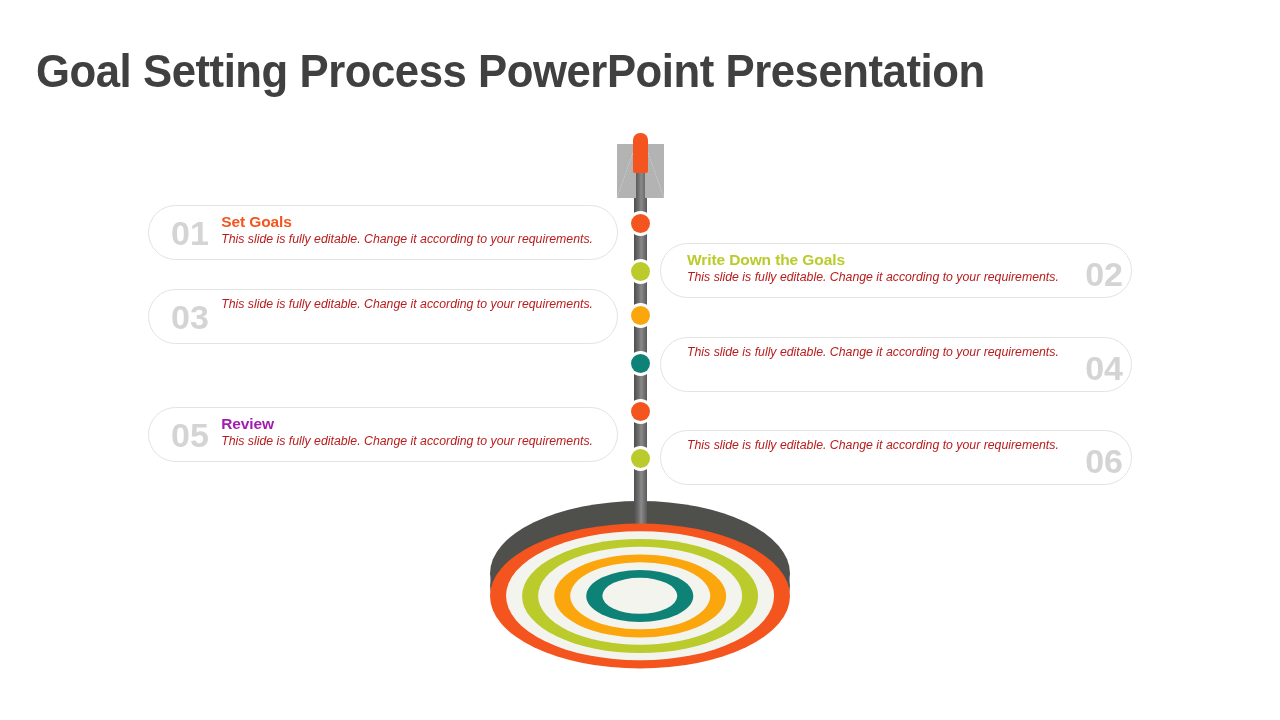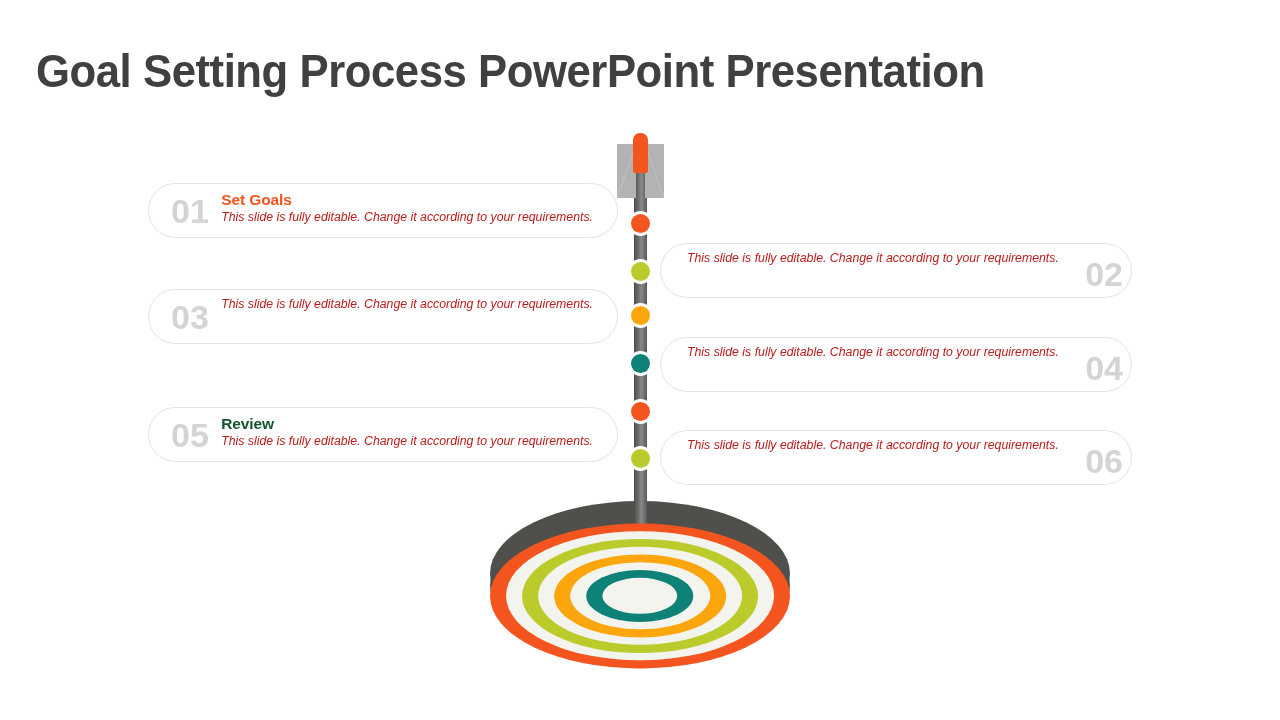--- a/index.html
+++ b/index.html
@@ -214,49 +214,50 @@
         <div class="dot" style="top: 214px; background: rgb(244, 84, 29);"></div>
         <div class="dot" style="top: 262px; background: rgb(186, 203, 43);"></div>
         <div class="dot" style="top: 306px; background: rgb(251, 166, 13);"></div>
         <div class="dot" style="top: 354px; background: rgb(14, 130, 118);"></div>
         <div class="dot" style="top: 402px; background: rgb(244, 84, 29);"></div>
         <div class="dot" style="top: 449px; background: rgb(186, 203, 43);"></div>
       </div>
   </div>
 
   <div id="cards-layer">
-      <div class="card card-left" style="top: 183px;">
+      <div class="card card-left" style="top: 205px;">
         <div class="card-num">01</div>
         <div class="card-body">
           <div class="card-title" style="color: rgb(244, 84, 29);">Set Goals</div>
           <div class="card-desc">This slide is fully  editable. Change it according to your requirements.</div>
         </div>
       </div>
       <div class="card card-right" style="top: 243px;">
         <div class="card-num">02</div>
         <div class="card-body">
+          <div class="card-title" style="color: rgb(186, 203, 43);">Write Down the Goals</div>
           <div class="card-desc">This slide is fully  editable. Change it according to your requirements.</div>
         </div>
       </div>
       <div class="card card-left" style="top: 289px;">
         <div class="card-num">03</div>
         <div class="card-body">
           <div class="card-desc">This slide is fully  editable. Change it according to your requirements.</div>
         </div>
       </div>
       <div class="card card-right" style="top: 337px;">
         <div class="card-num">04</div>
         <div class="card-body">
           <div class="card-desc">This slide is fully  editable. Change it according to your requirements.</div>
         </div>
       </div>
       <div class="card card-left" style="top: 383px; margin-top: 24px;">
         <div class="card-num">05</div>
         <div class="card-body">
-          <div class="card-title" style="color: #14532d;">Review</div>
+          <div class="card-title" style="color: #a21caf;">Review</div>
           <div class="card-desc">This slide is fully  editable. Change it according to your requirements.</div>
         </div>
       </div>
       <div class="card card-right" style="top: 430px;">
         <div class="card-num">06</div>
         <div class="card-body">
           <div class="card-desc">This slide is fully  editable. Change it according to your requirements.</div>
         </div>
       </div>
     </div>

